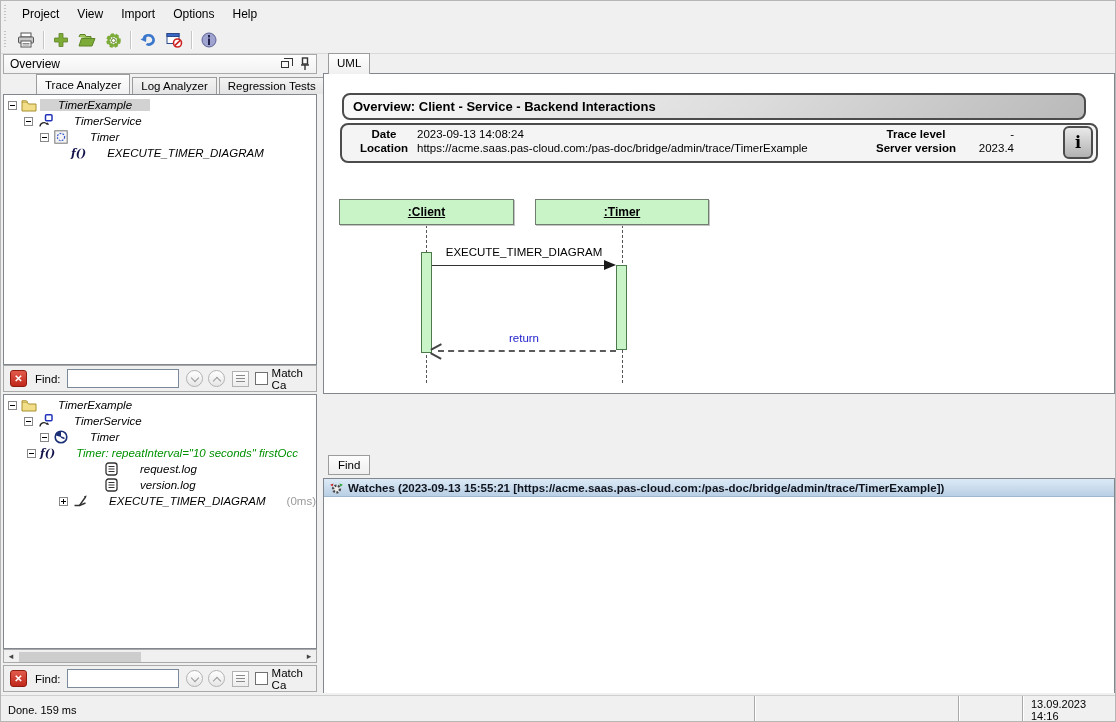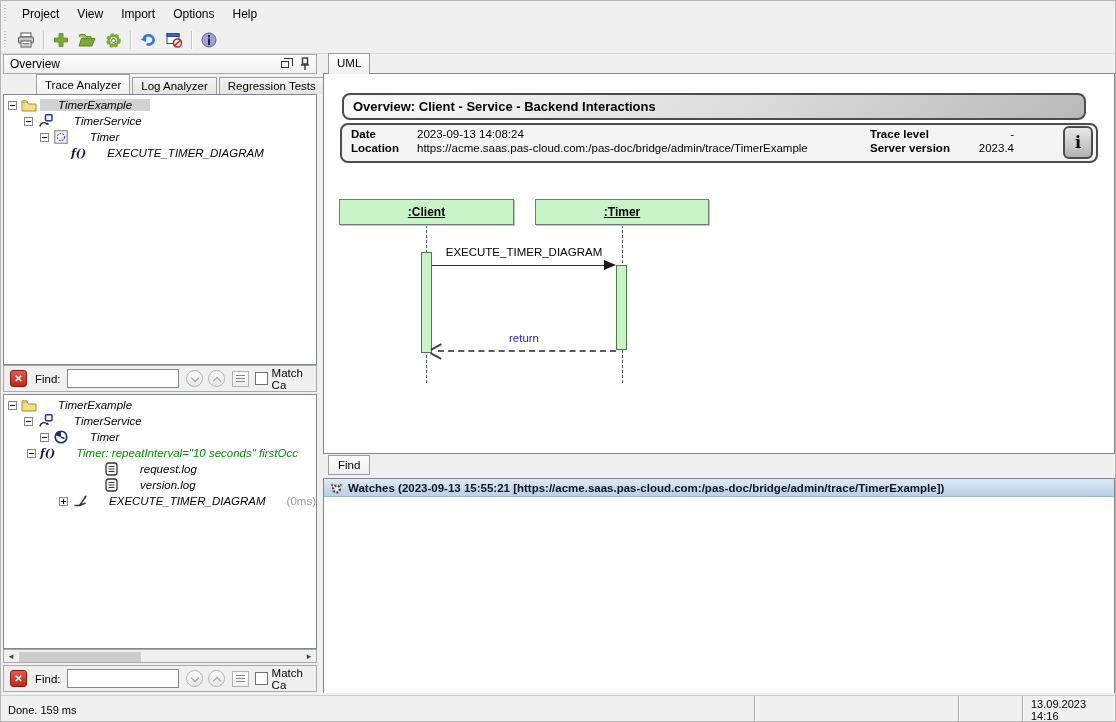--- a/index.html
+++ b/index.html
@@ -71,33 +71,33 @@
 
   .hscroll { position:absolute; left:2px; top:648px; width:314px; height:14px; border:1px solid #a9a9a9;
              background:#f0f0f0; display:flex; align-items:center; }
   .harrow { width:14px; height:12px; display:flex; align-items:center; justify-content:center; color:#444; font-size:9px; }
   .hthumb { position:absolute; left:15px; top:2px; width:122px; height:10px; background:#cdcdcd; }
 
   
   .uml-tab { position:absolute; left:327px; top:52px; height:21px; padding:3px 8px 12px 8px;
              border:1px solid #9c9c9c; border-bottom:none; background:linear-gradient(#fefefe,#f0f0f0);
              font-size:11.5px; z-index:2; }
-  .diagram-panel { position:absolute; left:322px; top:72px; width:792px; height:381px;
+  .diagram-panel { position:absolute; left:322px; top:72px; width:792px; height:321px;
                    border:1px solid #82878f; background:#ef4444; box-shadow:inset 0 0 0 2px #fff, inset 0 0 0 3px #c9ccd1; }
   .dp-inner { position:absolute; left:2px; top:2px; right:2px; bottom:2px; background:#fff; overflow:hidden; }
 
   .diag-title { position:absolute; left:16px; top:17px; width:744px; height:27px;
                 border:2px solid #4c4c4c; border-radius:8px;
                 background:linear-gradient(135deg,#fafafa 0%,#dcdcdc 55%,#b9b9b9 100%);
                 font-weight:bold; font-size:13px; line-height:23px; padding-left:9px; }
   .diag-info { position:absolute; left:14px; top:47px; width:758px; height:40px;
                border:2px solid #4c4c4c; border-radius:8px; background:#f4f4f4; font-size:11.5px; }
   .info-left { position:absolute; left:9px; top:3px; display:grid; grid-template-columns:66px auto; row-gap:2px; }
   .info-right { position:absolute; right:82px; top:3px; display:grid; grid-template-columns:92px 52px; row-gap:2px; }
-  .ilabel { font-weight:bold; }
+  .ilabel { font-weight:bold;text-align:center; }
   .ival-r { text-align:right; }
   .ibtn { position:absolute; right:3px; top:1px; width:30px; height:33px; border:2px solid #4c4c4c; border-radius:6px;
           background:linear-gradient(#e9e9e9,#b2b2b2); font-family:"DejaVu Serif",serif; font-weight:bold;
           font-size:16px; display:flex; align-items:center; justify-content:center; }
 
   
   .lifeline-box { position:absolute; height:26px; background:#c9f4c7; border:1px solid #6f7e6f;
                   box-shadow:1px 1px 0 #c4c4c4; display:flex; align-items:center; justify-content:center;
                   font-weight:bold; font-size:12px; text-decoration:underline; }
   #client-box { left:13px; top:123px; width:175px; }

